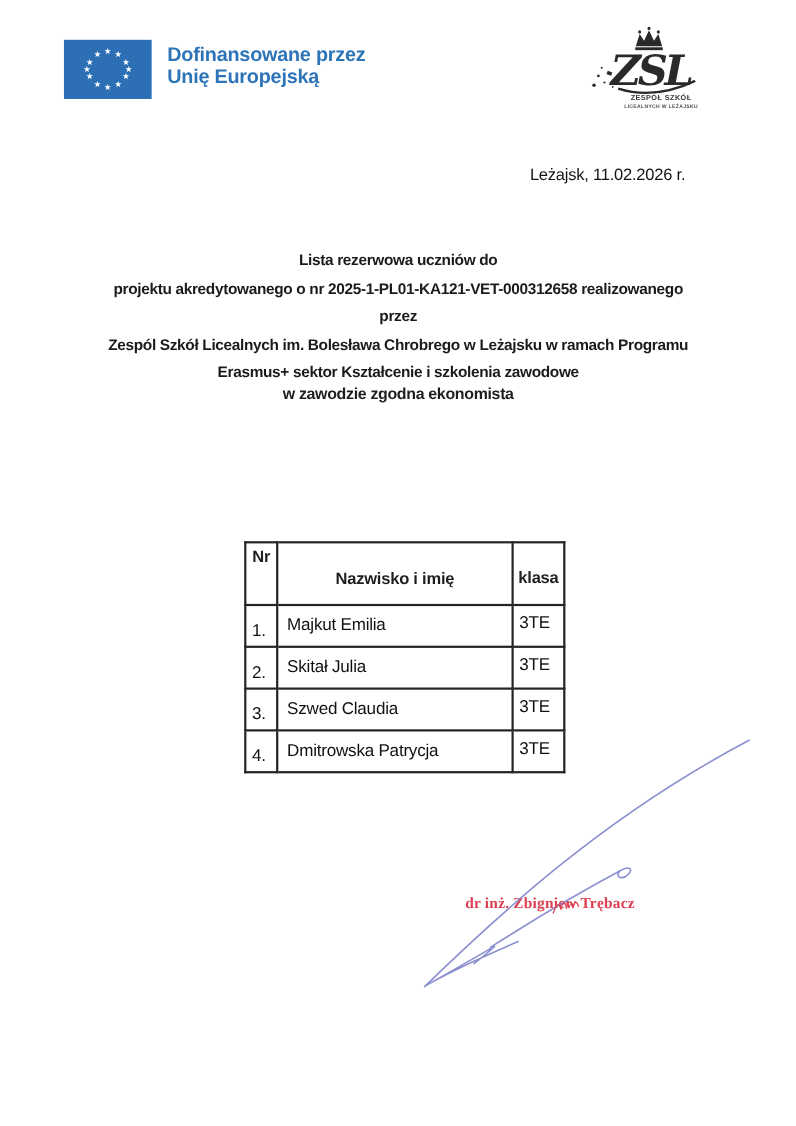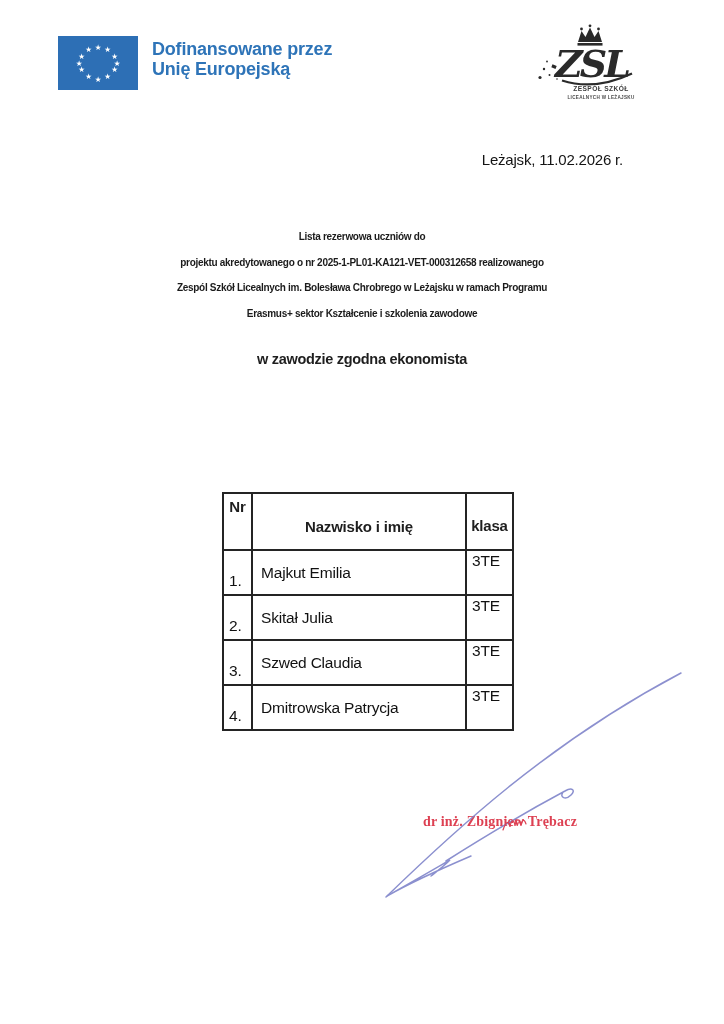--- a/index.html
+++ b/index.html
@@ -21,21 +21,21 @@
   .zsl-logo { position:absolute; left:535px; top:22px; width:120px; height:85px; }
 
   .date-line {
     position:absolute; top:151px; left:0; right:101px;
     text-align:right; font-size:15px; color:#141414; letter-spacing:-0.2px;
   }
 
   
   .title-block {
     position:absolute; top:224px; left:0; width:724px;
-    text-align:center; font-weight:bold; font-size:10px;
+    text-align:center; font-weight:bold; font-size:14px;
     letter-spacing:-0.3px; line-height:25.5px; color:#1b1b1b;
   }
   .title-block div { white-space:nowrap; }
 
   .profession-line {
     position:absolute; top:351px; left:0; width:724px;
     text-align:center; font-weight:bold; font-size:14.5px; letter-spacing:-0.3px;
   }
 
   .intro {
@@ -56,21 +56,21 @@
   .students-table th { font-size:15px; font-weight:bold; letter-spacing:-0.2px; }
   .students-table td { font-size:15.5px; font-weight:normal; letter-spacing:-0.2px; color:#111; }
   .col-nr    { width:29px; }
   .col-name  { width:214px; }
   .col-class { width:47px; }
   .th-nr    { height:50px; vertical-align:top; text-align:center; padding-top:4px; }
   .th-name  { vertical-align:middle; text-align:center; padding-top:10px;margin-top:39px; }
   .th-class { vertical-align:middle; text-align:center; padding-top:8px; }
   .td-nr    { height:32px; vertical-align:bottom; text-align:left; padding:0 0 4px 5px; }
   .td-name  { vertical-align:middle; text-align:left; padding-left:8px;border-radius:14px; }
-  .td-class { vertical-align:middle; text-align:left; padding-left:5px; padding-bottom:24px; }
+  .td-class { vertical-align:middle; text-align:left; padding-left:5px; padding-bottom:6px; }
 
   
   .stamp {
     position:absolute; left:398px; top:787px; width:204px; text-align:center;
     font-family:"Liberation Serif", serif; font-weight:bold; color:#dd4052;
     z-index:2;
   }
   .stamp-title { font-size:15px; letter-spacing:0.4px; }
   .stamp-name  { margin-top:27px; font-size:14px; letter-spacing:0.2px; }
 
@@ -129,20 +129,21 @@
     </g>
     <text x="66" y="69" text-anchor="middle" font-size="6.6" font-weight="bold" letter-spacing="0.4" fill="#3a3a3a" font-family="'Liberation Sans', sans-serif">ZESPÓŁ SZKÓŁ</text>
     <text x="66" y="76.5" text-anchor="middle" font-size="4.6" font-weight="bold" letter-spacing="0.3" fill="#4a4a4a" font-family="'Liberation Sans', sans-serif">LICEALNYCH W LEŻAJSKU</text>
   </svg>
 
   <div class="date-line">Leżajsk, 11.02.2026 r.</div>
 
   <div class="title-block">
     <div>Lista rezerwowa uczniów do</div>
     <div>projektu akredytowanego o nr 2025-1-PL01-KA121-VET-000312658 realizowanego</div>
+    <div>przez</div>
     <div>Zespól Szkół Licealnych im. Bolesława Chrobrego w Leżajsku w ramach Programu</div>
     <div>Erasmus+ sektor Kształcenie i szkolenia zawodowe</div>
   </div>
 
   <div class="profession-line">w zawodzie zgodna ekonomista</div>
 
 
   <table class="students-table">
     <colgroup>
       <col class="col-nr">

